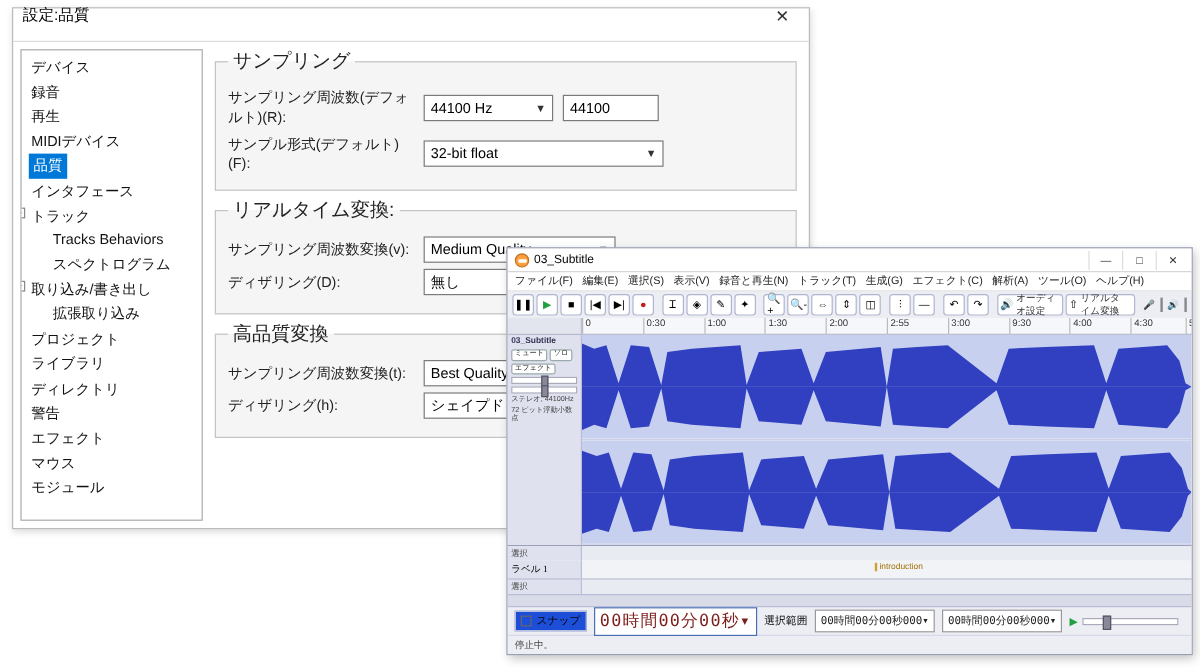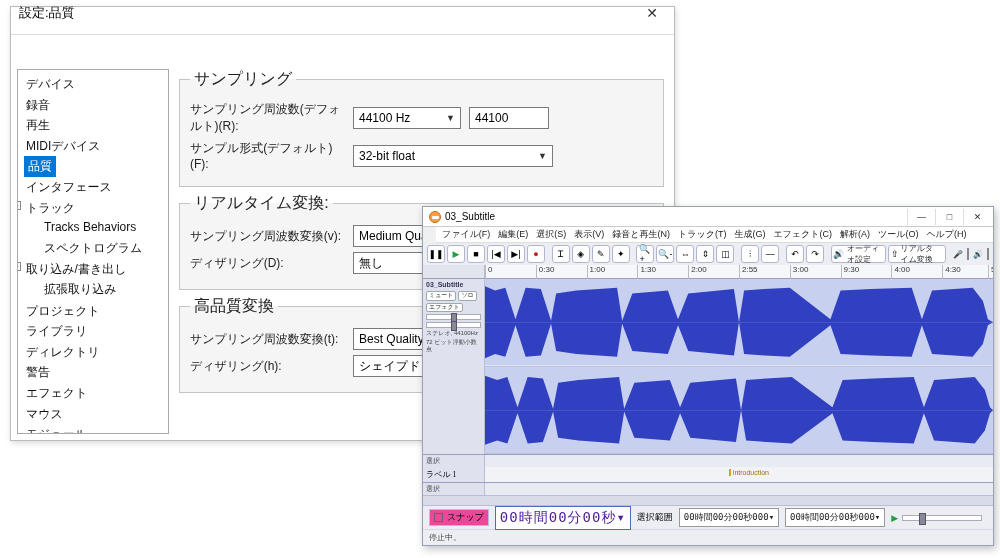--- a/index.html
+++ b/index.html
@@ -38,21 +38,20 @@
     display: flex;
     align-items: center;
     justify-content: center;
     font-size: 14px;
     color: #333;
   }
   .body {
     position: absolute;
     top: 28px; left: 0; right: 0; bottom: 0;
     display: flex;
-    margin-top: 28px;
   }
   .tree {
     width: 152px;
     border: 1px solid #aaa;
     margin: 6px 4px 6px 6px;
     padding: 4px 2px;
     overflow: hidden;
     background: #fff;
     line-height: 1.55;
   }
@@ -155,21 +154,20 @@
   .a-menubar {
     height: 16px;
     display: flex;
     align-items: center;
     gap: 8px;
     padding: 0 6px;
     background: #fff;
     border-bottom: 1px solid #ddd;
     font-size: 9px;
     color: #222;
-    margin-left: 13px;
   }
   .a-toolbar {
     display: flex;
     align-items: center;
     padding: 2px 4px;
     background: #eceef3;
     border-bottom: 1px solid #c9cde0;
     gap: 2px;
     font-size: 8px;
   }
@@ -281,29 +279,29 @@
     position:absolute; left:0; right:0; bottom:0;
     height: 40px;
     border-top: 1px solid #b8bed8;
     background: #eceef3;
   }
   .a-statusbar .srow {
     display:flex; align-items:center;
     height:24px; gap:6px; padding:2px 6px; font-size:9px;
     border-bottom: 1px solid #d5d8e6;
   }
-  .snap { display:flex; align-items:center; gap:4px; border:1px solid #b8bed8; padding:1px 4px; background:#ec4899; }
+  .snap { display:flex; align-items:center; gap:4px; border:1px solid #b8bed8; padding:1px 4px; background:#1d4ed8; }
   .timebox {
     font-family: "Consolas", monospace;
     font-size: 14px;
     letter-spacing: 1px;
     border: 1px solid #4a6fb5;
     background: #fff;
     padding: 2px 4px;
-    color: #4c1d95;
+    color: #7f1d1d;
   }
   .timebox.small { font-size:9px; letter-spacing:0; color:#222; border-color:#999; }
   .a-statusbar .srow2 {
     height: 14px; font-size:8px; color:#444; padding:1px 6px; display:flex; align-items:center;
   }
   .play-zoom { display:flex; align-items:center; gap:4px; }
   .zoom-track {
     width:80px; height:6px; background:#fff; border:1px solid #aab; position:relative;
   }
   .zoom-track::after{content:""; position:absolute; left:20%; top:-3px; width:5px; height:10px; background:#889; border:1px solid #556;}

